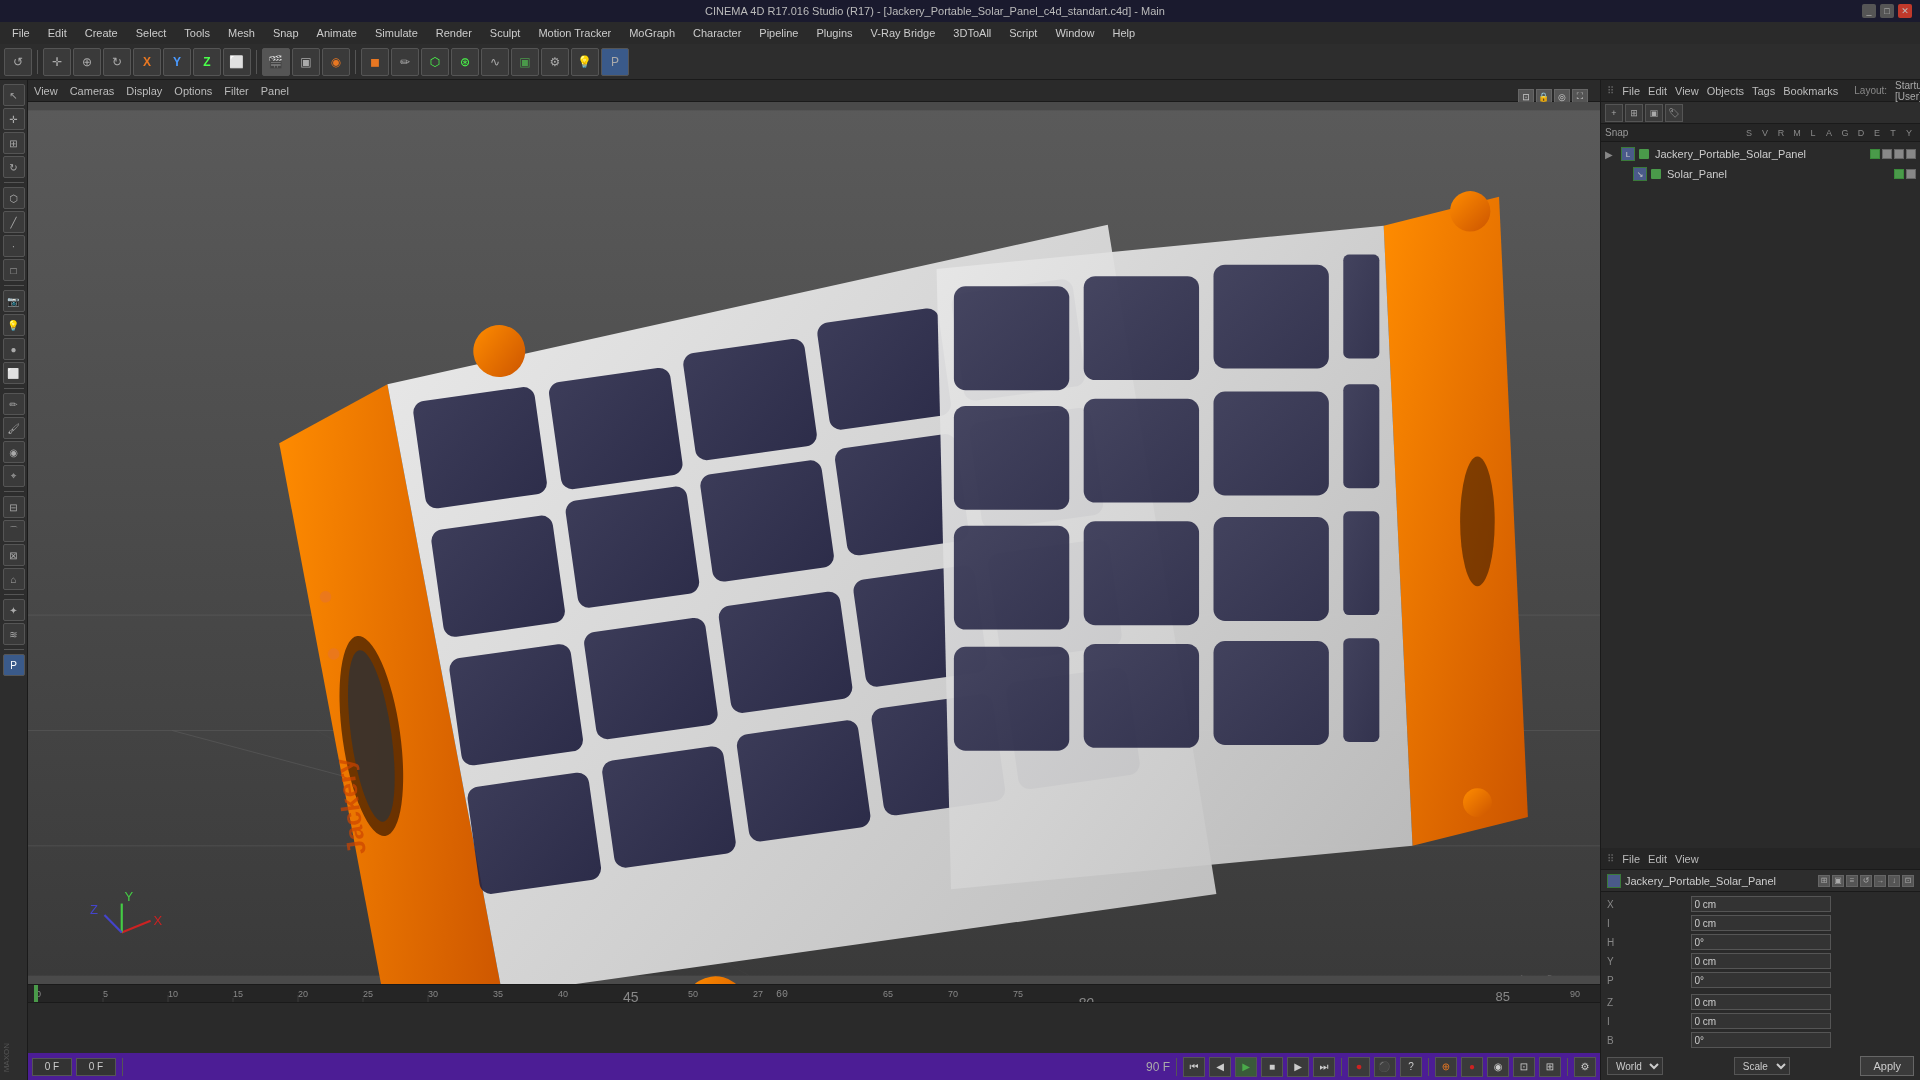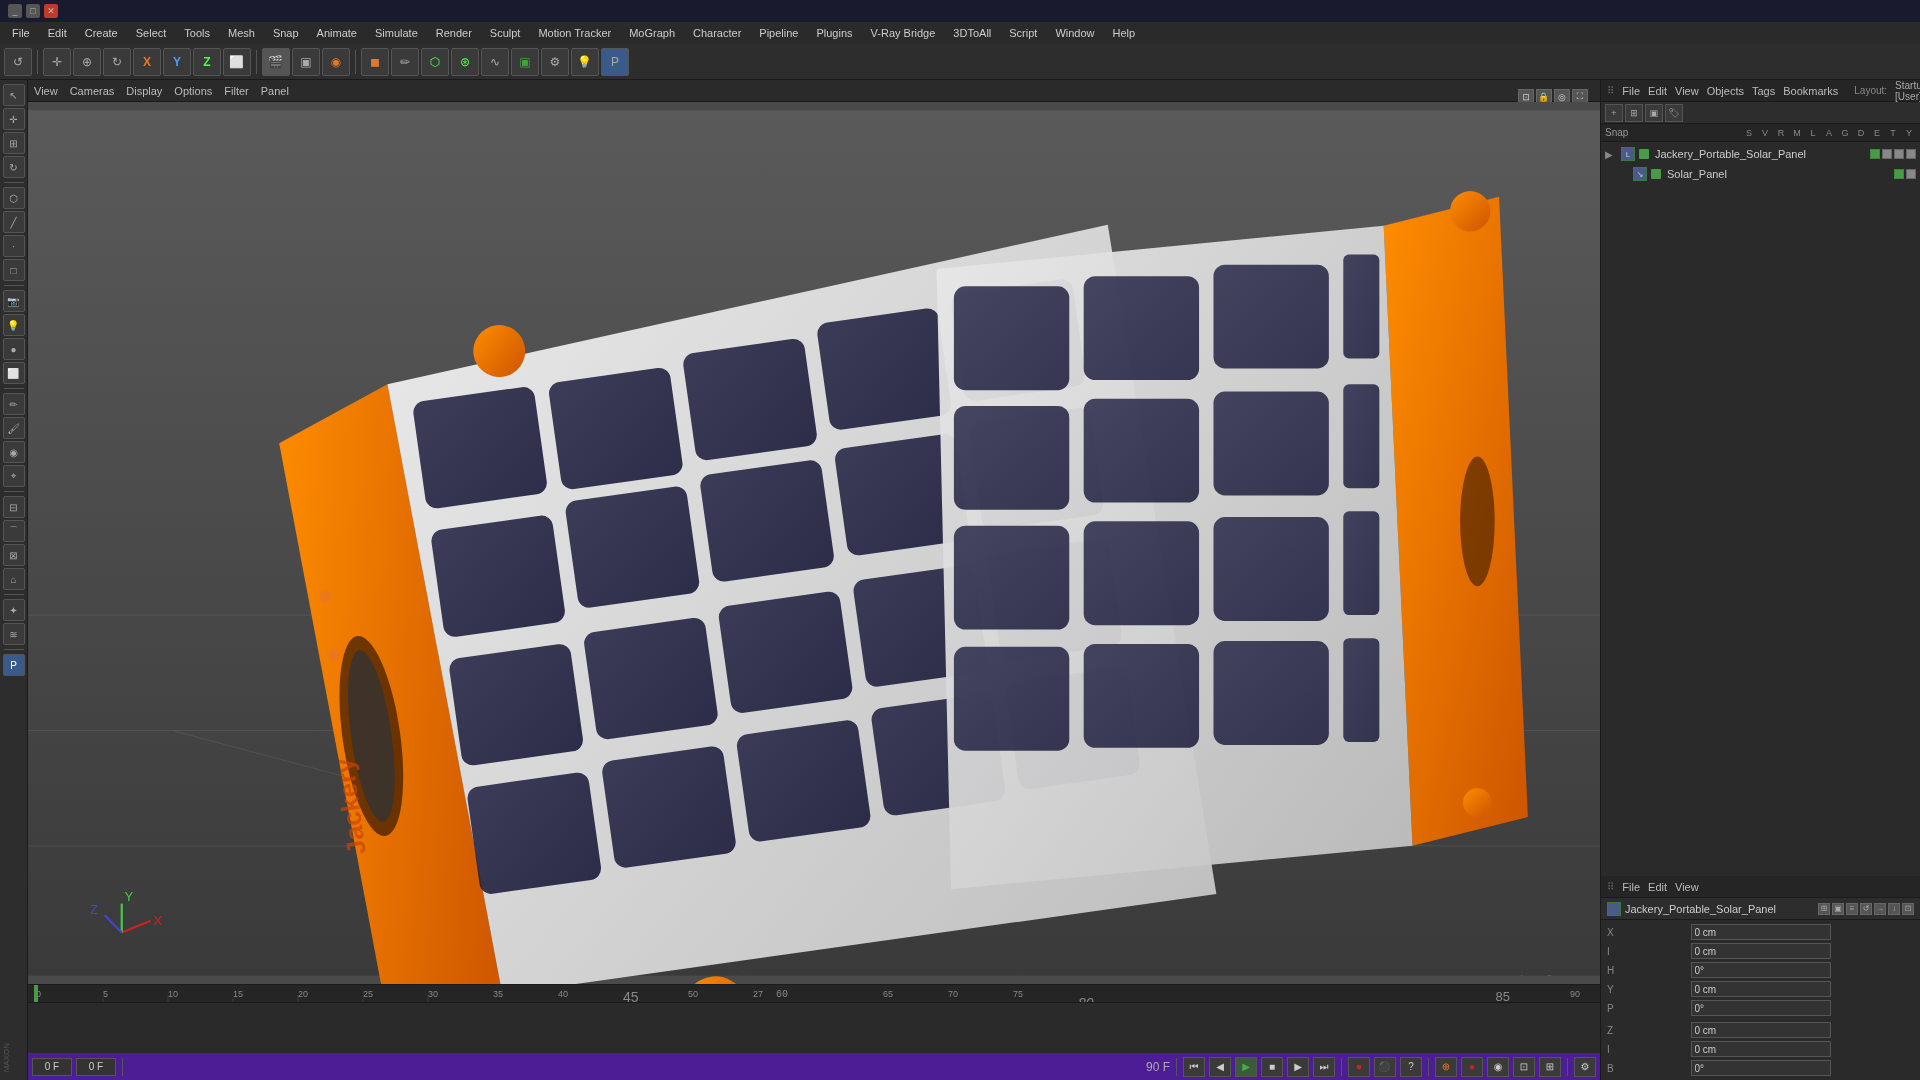--- a/index.html
+++ b/index.html
@@ -163,20 +163,21 @@
       color: #ccc; font-size: 11px; cursor: pointer;
     }
     #current-frame-indicator {
       position: absolute; top: 0; bottom: 0; width: 2px; background: #4a9a4a; left: 0;
     }
   </style>
 </head>
 <body>
 
 <div id="title-bar">
+  <span class="title-text">CINEMA 4D R17.016 Studio (R17) - [Jackery_Portable_Solar_Panel_c4d_standart.c4d] - Main</span>
   <div class="window-controls">
     <div class="win-btn min">_</div>
     <div class="win-btn max">□</div>
     <div class="win-btn close">✕</div>
   </div>
 </div>
 
 <div id="menu-bar">
   <div class="menu-item">File</div>
   <div class="menu-item">Edit</div>
@@ -608,14 +609,23 @@
 
       <span class="coord-label">I</span>
       <input class="coord-input" value="0 cm" style="">
       <span class="coord-label"></span>
 
       <span class="coord-label">B</span>
       <input class="coord-input" value="0°" style="">
       <span class="coord-label"></span>
     </div>
 
+    <div id="ap-footer">
+      <select class="ap-dropdown">
+        <option>World</option>
+      </select>
+      <select class="ap-dropdown">
+        <option>Scale</option>
+      </select>
+      <button class="ap-apply-btn">Apply</button>
+    </div>
   </div>
 </div>
 
 </body></html>

